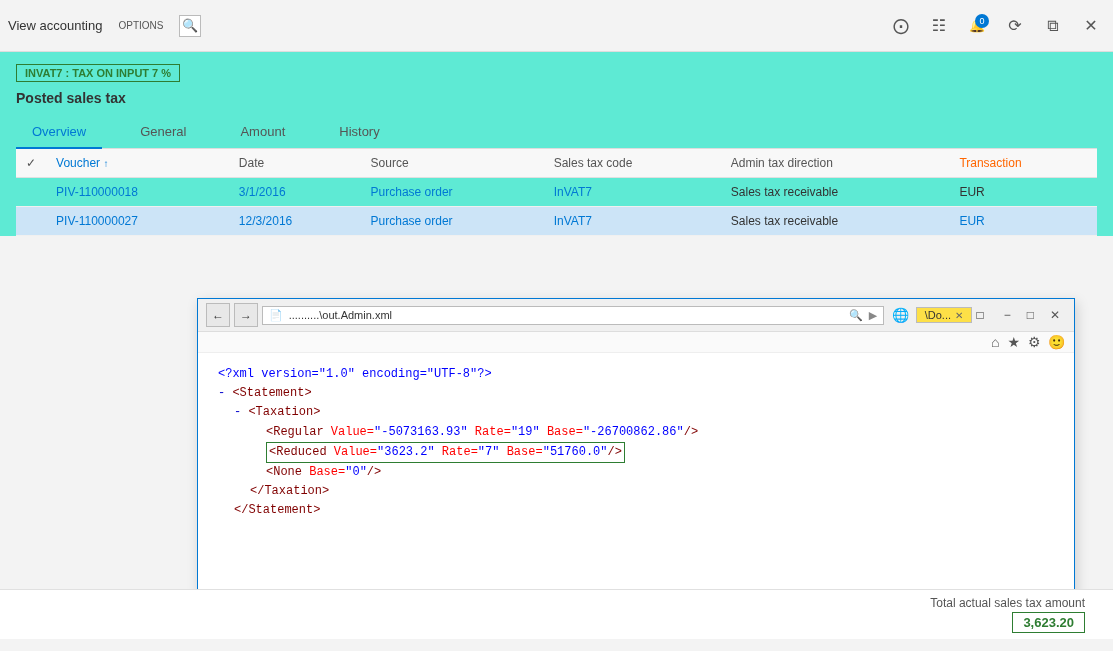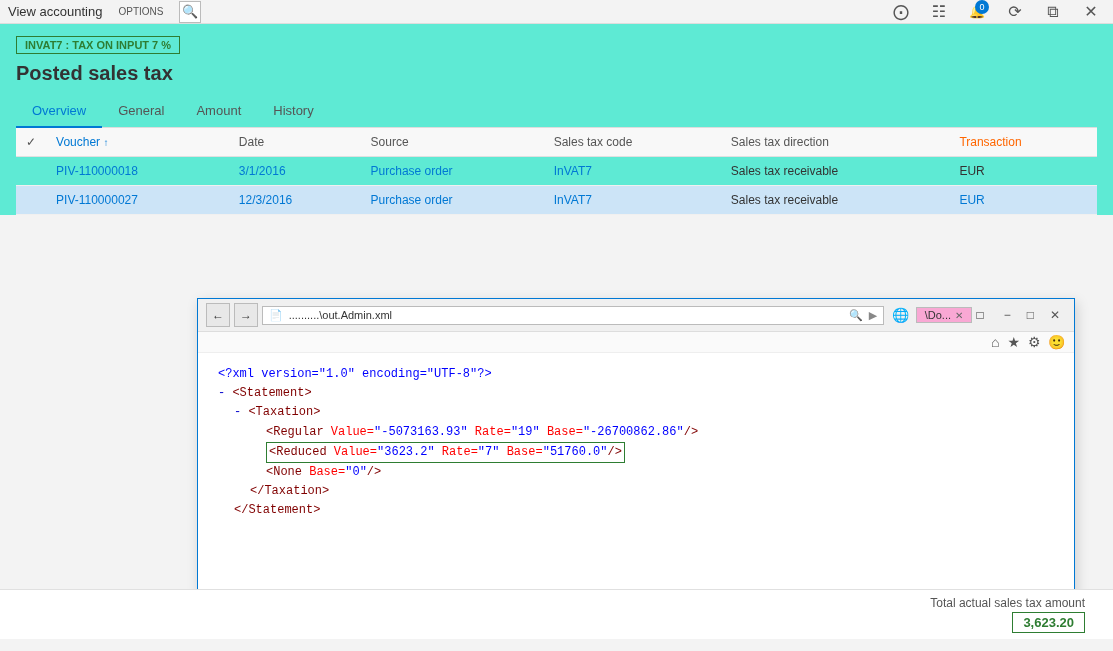--- a/index.html
+++ b/index.html
@@ -1,20 +1,20 @@
 <!DOCTYPE html>
 <html><head>
   <meta charset="utf-8">
   <style>
     * { box-sizing: border-box; margin: 0; padding: 0; }
     body { font-family: 'Segoe UI', Arial, sans-serif; font-size: 13px; background: #f3f3f3; color: #333; width: 1113px; height: 651px; overflow: hidden; }
 
     
     .top-bar {
-      display: flex; align-items: center; background: #f3f3f3; height: 24px;
+      display: flex; align-items: center; background: #f3f3f3; height: 52px;
       padding: 0 8px; border-bottom: 1px solid #ddd;
     }
     .top-bar-left { display: flex; align-items: center; gap: 16px; flex: 1; }
     .top-bar-nav { font-size: 13px; color: #333; font-weight: 500; cursor: pointer; }
     .top-bar-options { font-size: 10px; color: #555; cursor: pointer; }
     .top-bar-search {
       width: 22px; height: 22px; border: 1px solid #bbb; background: white;
       display: flex; align-items: center; justify-content: center; cursor: pointer;
     }
     .top-bar-right { display: flex; align-items: center; gap: 10px; }
@@ -35,24 +35,24 @@
     
     .main-content { background: #5eead4; padding: 12px 16px 0 16px; }
 
     
     .filter-badge {
       display: inline-block; border: 1.5px solid #2e7d32; color: #2e7d32;
       padding: 2px 8px; font-size: 11px; font-weight: 600; margin-bottom: 8px;
     }
 
     
-    .page-title { font-size: 20px; font-weight: 600; color: #333; margin-bottom: 10px; }
-
-    
-    .tabs { display: flex; border-bottom: 1px solid #ddd; margin-bottom: 0; }
+    .page-title { font-size: 14px; font-weight: 600; color: #333; margin-bottom: 10px; }
+
+    
+    .tabs { display: flex; border-bottom: 1px solid #ddd; margin-bottom: 0; gap: 22px; }
     .tab {
       padding: 8px 16px; font-size: 13px; cursor: pointer; color: #555;
       border-bottom: 2px solid transparent; margin-bottom: -1px;
     }
     .tab.active { color: #0078d4; border-bottom: 2px solid #0078d4; font-weight: 500; }
 
     
     .table-container { overflow: auto; max-height: 200px; }
     table { width: 100%; border-collapse: collapse; font-size: 12px; }
     thead th {
@@ -87,21 +87,21 @@
     }
     .address-bar {
       flex: 1; border: 1px solid #bbb; padding: 2px 6px; font-size: 11px;
       background: white; display: flex; align-items: center; gap: 6px;
     }
     .address-icon { font-size: 11px; color: #666; }
     .address-text { font-size: 11px; color: #333; flex: 1; }
     .ie-icon { font-size: 14px; color: #00a; margin-left: 4px; }
     .tab-bar { display: flex; align-items: center; gap: 4px; }
     .browser-tab {
-      border: 1px solid #bbb; background: #f9a8d4; padding: 1px 8px; font-size: 11px;
+      border: 1px solid #bbb; background: #fde047; padding: 1px 8px; font-size: 11px;
       display: flex; align-items: center; gap: 4px; cursor: pointer;
     }
     .browser-tab-close { font-size: 10px; cursor: pointer; color: #666; }
     .tab-plus { font-size: 12px; cursor: pointer; }
     .browser-toolbar {
       display: flex; align-items: center; gap: 8px; padding: 2px 8px;
       border-bottom: 1px solid #eee; background: #fafafa; justify-content: flex-end;
     }
     .toolbar-icon { font-size: 14px; color: #555; cursor: pointer; }
     .browser-content {
@@ -192,21 +192,21 @@
         <tr>
           <th class="checkbox-col">
             <span>✓</span>
           </th>
           <th class="sorted">
             Voucher <span class="sort-arrow">↑</span>
           </th>
           <th>Date</th>
           <th>Source</th>
           <th>Sales tax code</th>
-          <th>Sales tax direction</th>
+          <th>Admin tax direction</th>
           <th style="color:#ff6600;">Transaction</th>
         </tr>
       </thead>
       <tbody id="table-body">
           <tr>
       <td class="checkbox-col"></td>
       <td class="link">PIV-110000018</td>
       <td class="link">3/1/2016</td>
       <td class="link">Purchase order</td>
       <td class="link">InVAT7</td>

